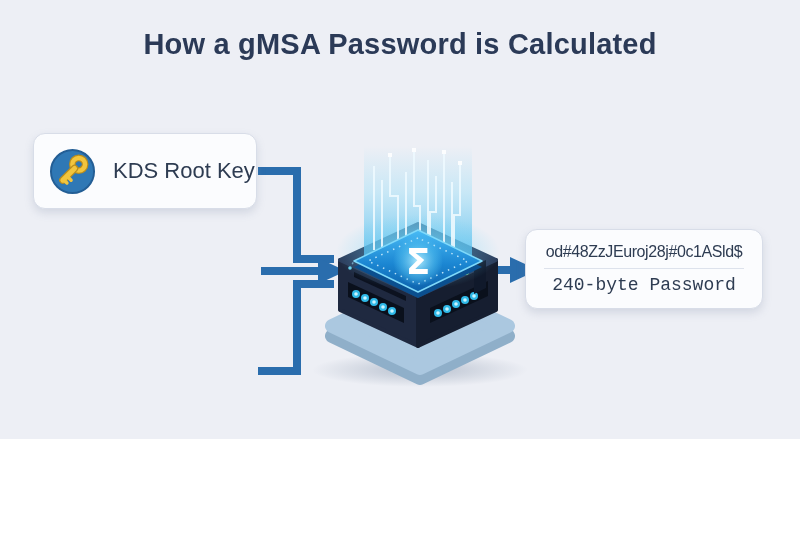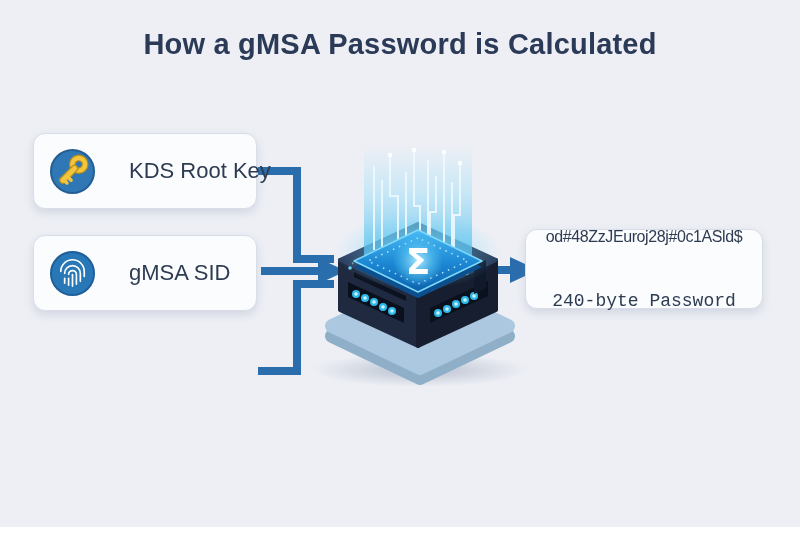--- a/index.html
+++ b/index.html
@@ -1,39 +1,38 @@
 <!DOCTYPE html>
 <html style="--background: #edeff5; --title-text: #2b3a57; --label-text: #2e3c52; --card-bg: #fbfcfe; --card-border: #d8dde8; --divider: #dde2ec; --arrow: #2a6dad; --icon-blue: #2f78b5; --icon-blue-dark: #235e95; --key-gold: #f2c53d; --glow-cyan: #5ac4ee; --led-cyan: #3fd2f4; --led-green: #8ae58a; --chip-top: #2c3d5c; --chip-left: #1f2940; --chip-right: #161e30; --platform: #abc8e0;"><head>
 <meta charset="utf-8">
 <style>
   html,body{margin:0;padding:0;}
   .canvas{
     position:relative;
-    width:800px;height:527px;
+    width:800px;height:439px;
     background:var(--background,#edeff5);
     font-family:"Liberation Sans",sans-serif;
     overflow:hidden;
   }
   .page-title{
     position:absolute;left:0;top:28px;width:100%;
     text-align:center;margin:0;
     font-size:29px;font-weight:700;letter-spacing:.2px;
     color:var(--title-text,#2b3a57);
   }
   .gfx{position:absolute;left:0;top:0;pointer-events:none;z-index:1;}
   .card{
     position:absolute;
     box-sizing:border-box;
     background:var(--card-bg,#fbfcfe);
     border:1.5px solid var(--card-border,#d8dde8);
     border-radius:12px;
     box-shadow:0 4px 9px rgba(118,130,160,.22);
     display:flex;align-items:center;
     z-index:2;
-    gap:16px;
   }
   .input-card{left:33px;width:224px;height:76px;padding-left:15px;}
   .input-card .icon{width:47px;height:47px;flex:0 0 auto;display:block;}
   .input-card .label{
     margin-left:17px;
     font-size:22px;font-weight:500;
     color:var(--label-text,#2e3c52);
     white-space:nowrap;
   }
   .card.c1{top:133px;}
@@ -200,34 +199,20 @@
         <circle cx="0" cy="-9" r="6.5" fill="none" stroke="#f2c53d" stroke-width="4.5"></circle>
         <line x1="0" y1="-3" x2="0" y2="14" stroke="#b98d1d" stroke-width="7.5" stroke-linecap="round"></line>
         <line x1="0" y1="-3" x2="0" y2="14" stroke="#f2c53d" stroke-width="5" stroke-linecap="round"></line>
         <line x1="1" y1="8" x2="6" y2="8" stroke="#f2c53d" stroke-width="3.5" stroke-linecap="round"></line>
         <line x1="1" y1="13" x2="5" y2="13" stroke="#f2c53d" stroke-width="3.5" stroke-linecap="round"></line>
       </g>
     </svg>
     <span class="label">KDS Root Key</span>
   </div>
 
-  <div class="card input-card c2">
-    <svg class="icon" viewBox="0 0 48 48">
-      <circle cx="24" cy="24" r="22" fill="#2878b8" stroke="#1e5f99" stroke-width="2"></circle>
-      <g fill="none" stroke="#ffffff" stroke-width="1.7" stroke-linecap="round">
-        <path d="M12,22 a12,12 0 0 1 24,0 v5"></path>
-        <path d="M16,24 a8,8 0 0 1 16,0 v8"></path>
-        <path d="M20,25 a4,4 0 0 1 8,0 v10"></path>
-        <path d="M24,25 v12"></path>
-        <path d="M20,29 v7"></path>
-        <path d="M16,29 v5"></path>
-      </g>
-    </svg>
-    <span class="label">gMSA SID</span>
-  </div>
 
 
   <div class="card output-card">
     <div class="password">od#48ZzJEuroj28j#0c1ASld$</div>
     <div class="divider"></div>
     <div class="caption">240-byte Password</div>
   </div>
 
 </div>
 

